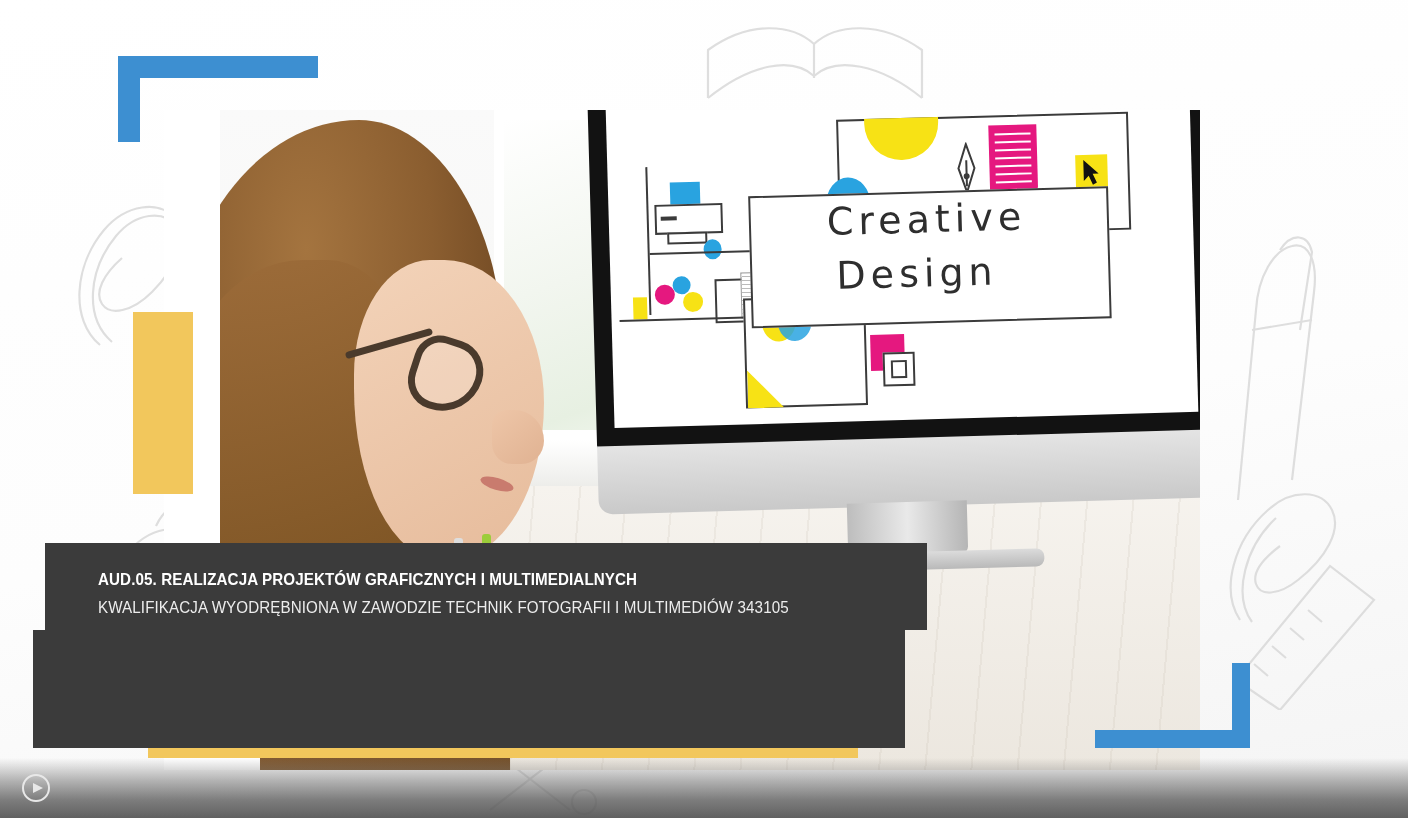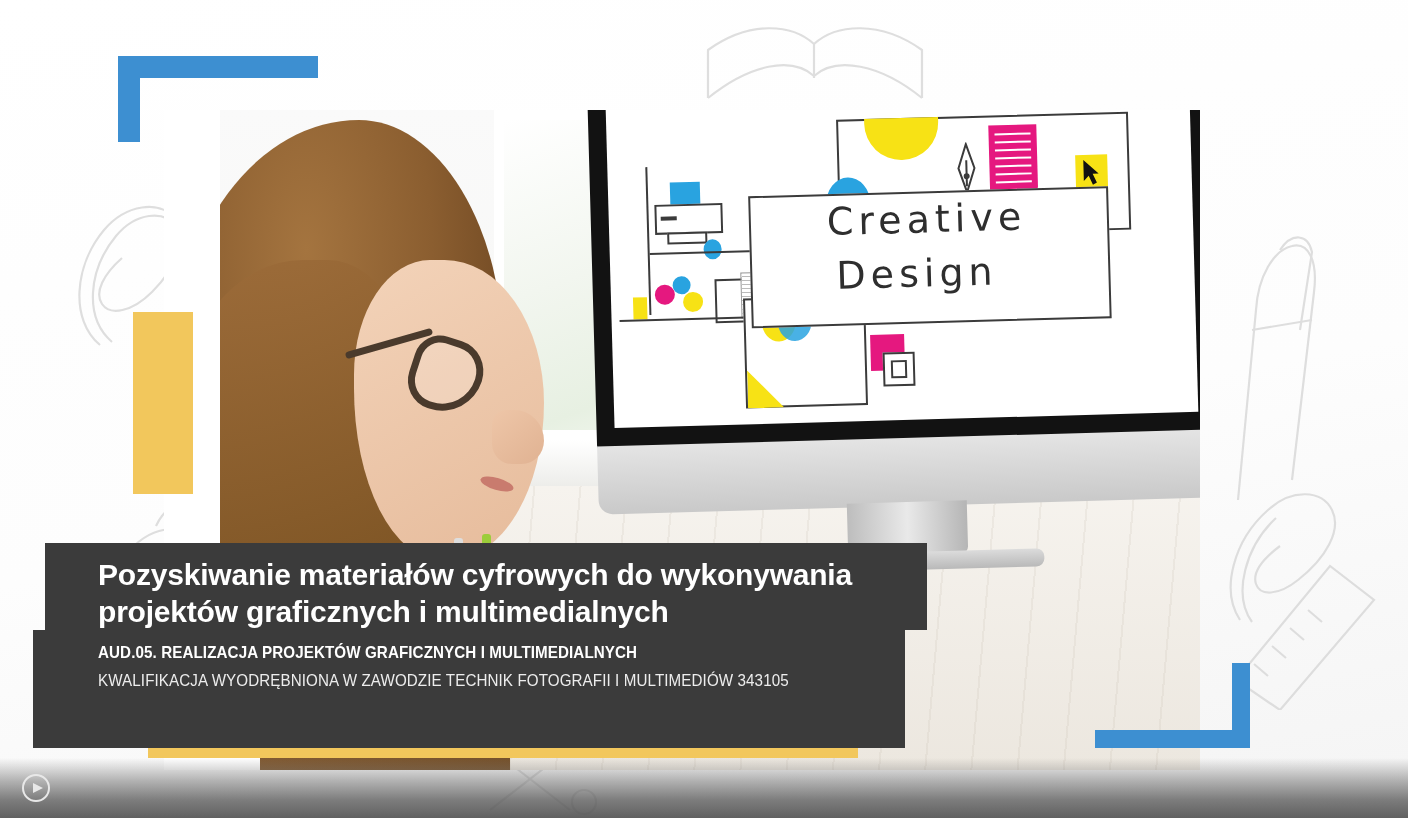--- a/index.html
+++ b/index.html
@@ -305,21 +305,20 @@
     <div id="blue-bracket-br">
       <div class="h"></div>
         <div class="v"></div>
     </div>
     <div id="yellow-bar-bottom"></div>
 
     <div id="caption">
       <div class="panel-top"></div>
       <div class="panel-bot"></div>
       <div class="txt">
-        <div id="cap-title">Pozyskiwanie materiałów cyfrowych do wykonywania projektów graficznych i multimedialnych</div>
         <div id="cap-sub1">AUD.05. REALIZACJA PROJEKTÓW GRAFICZNYCH I MULTIMEDIALNYCH</div>
         <div id="cap-sub2">KWALIFIKACJA WYODRĘBNIONA W ZAWODZIE TECHNIK FOTOGRAFII I MULTIMEDIÓW 343105</div>
       </div>
     </div>
   </div>
 
   <div id="controls">
 
     <div id="play-btn">
       <div class="tri"></div>

